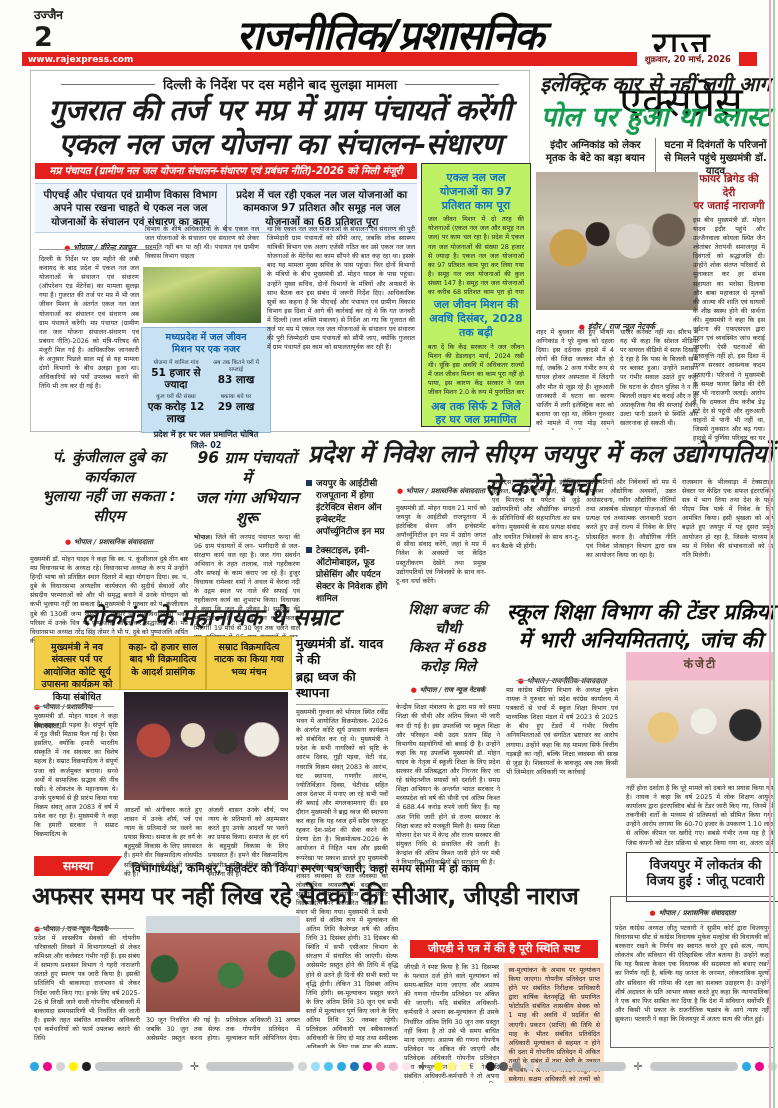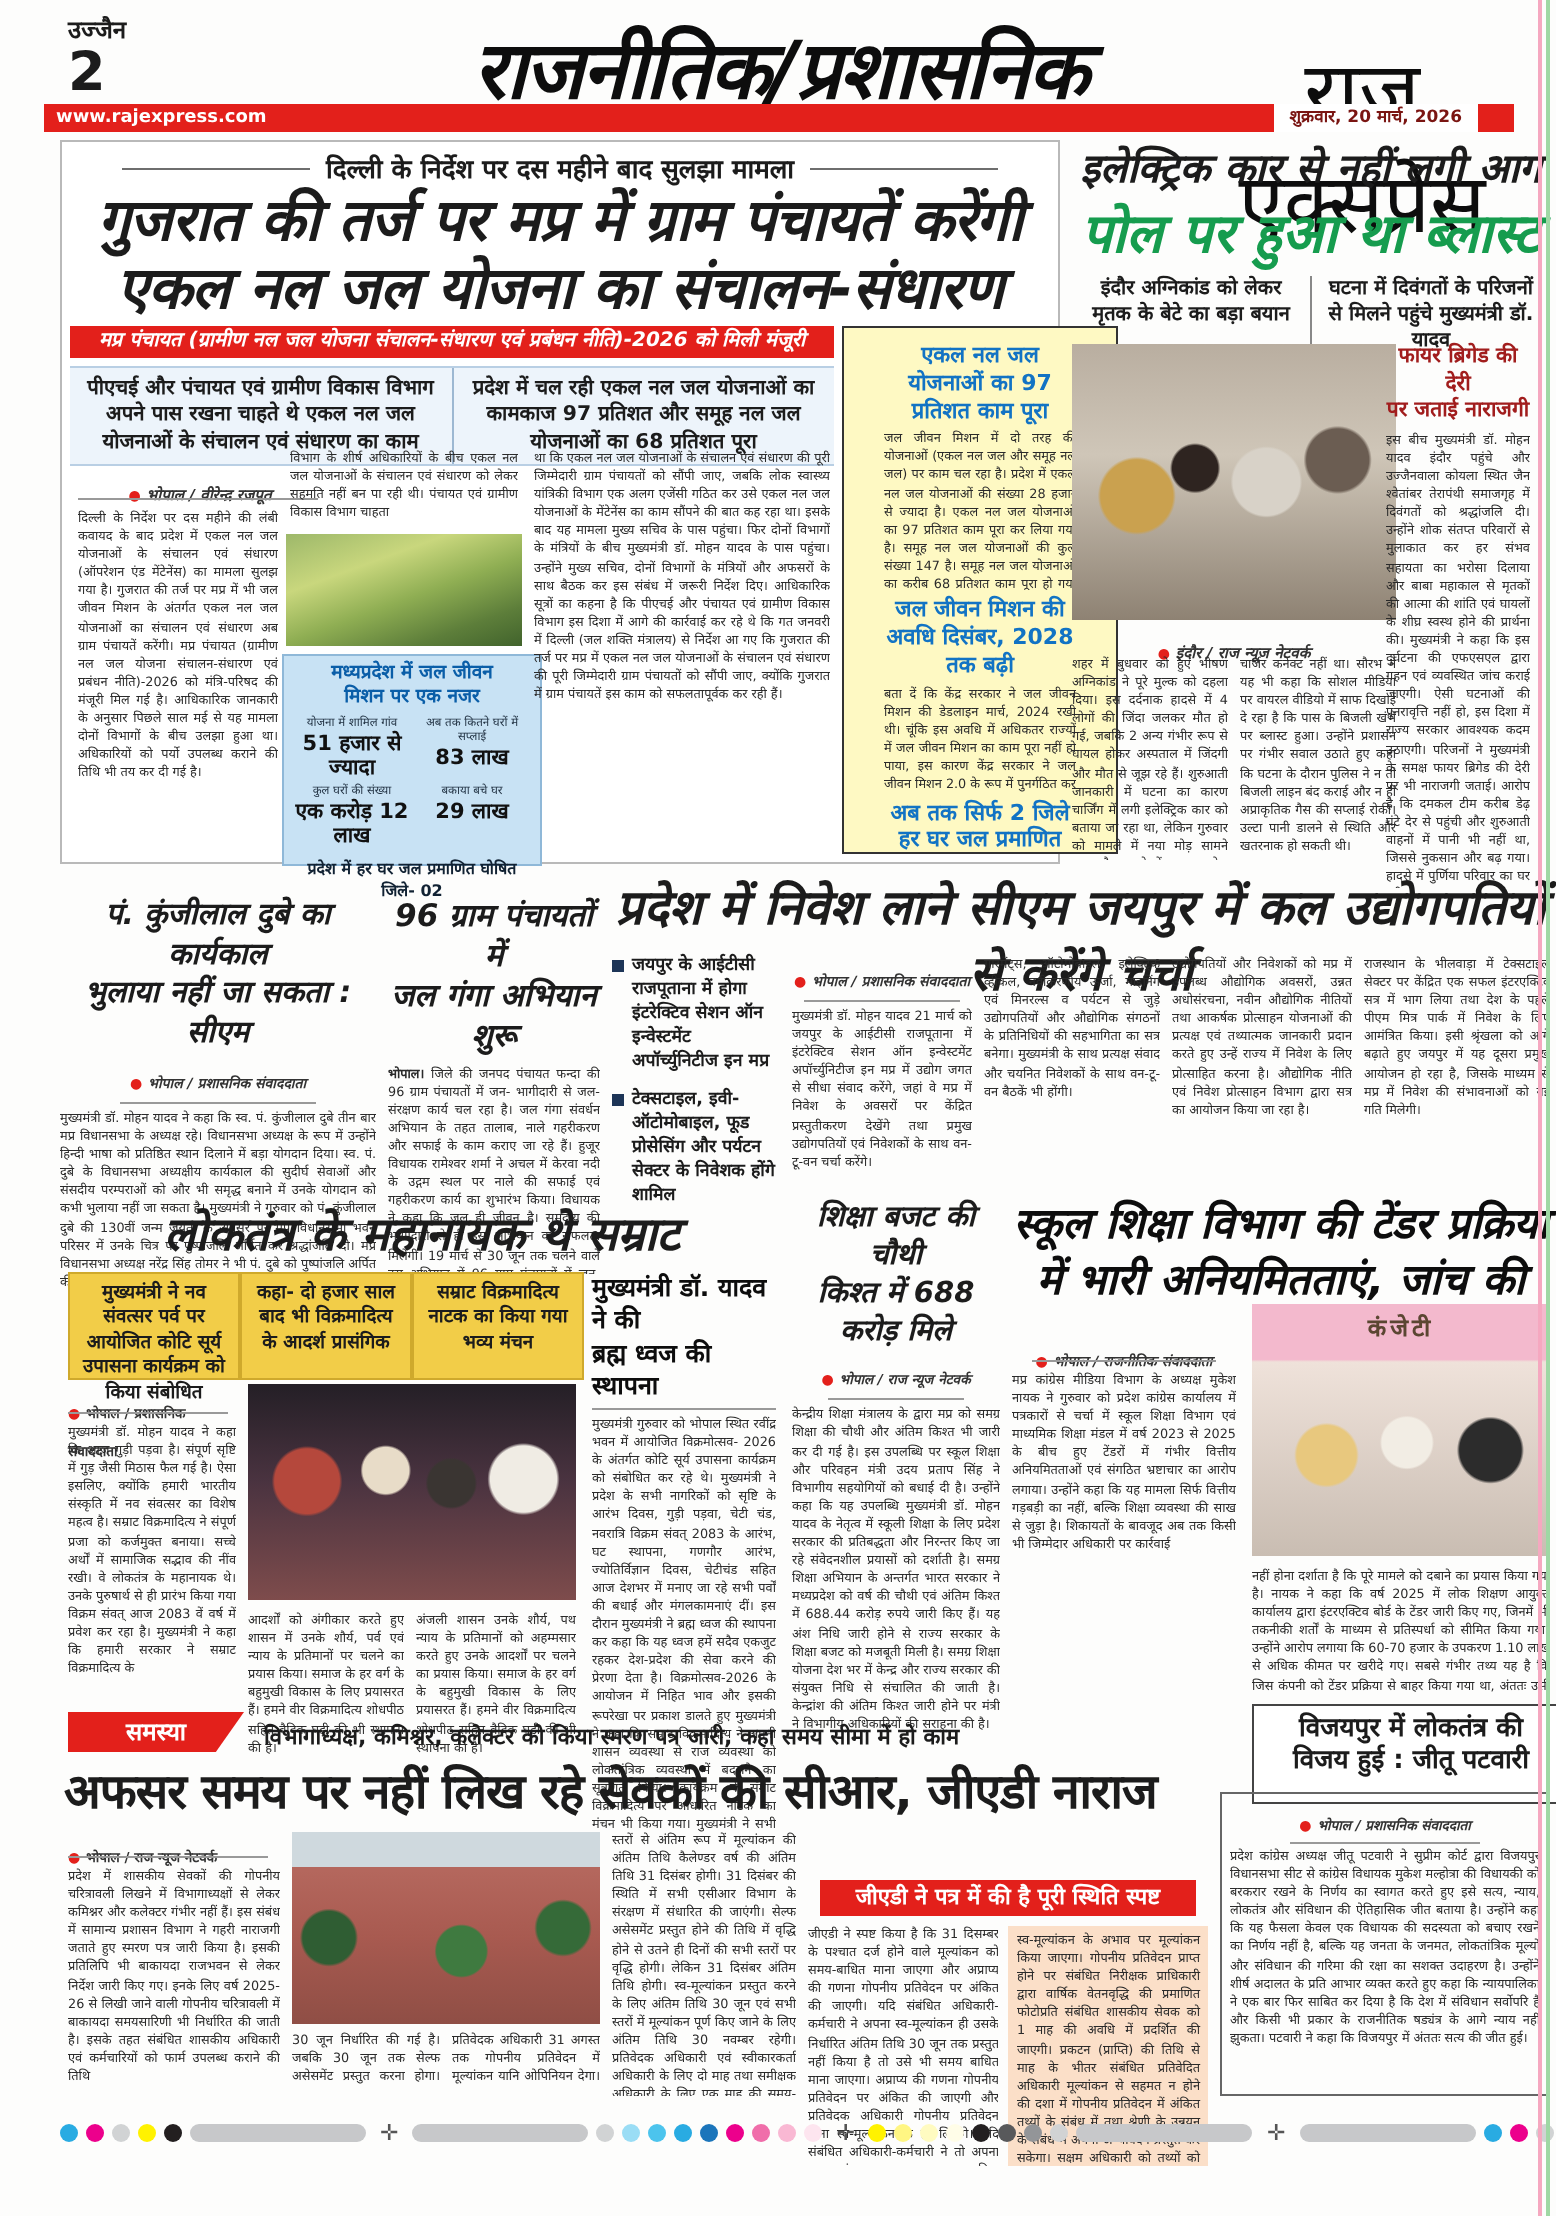--- a/index.html
+++ b/index.html
@@ -33,21 +33,21 @@
   .deck{flex:1;font-size:10.2px;font-weight:bold;line-height:1.3;text-align:center;padding:4px 6px;}
   .deck+.deck{border-left:1px solid #9db8d2;}
   .photo{background:linear-gradient(160deg,#9db86a 0%,#c9d77d 30%,#8fae53 55%,#5d7e3a 80%,#41632c 100%);}
   .statbox{background:#c8e2f4;border:1px solid #8fb8d8;padding:3px 4px;}
   .statbox .t{color:#0a5ea8;font-size:9.5px;font-weight:bold;line-height:1.25;text-align:center;}
   .stat-grid{display:flex;flex-wrap:wrap;margin-top:2px;}
   .stat{width:50%;text-align:center;margin-top:2px;}
   .stat .l{font-size:5.8px;color:#234;line-height:1.2;}
   .stat .v{font-size:10.5px;font-weight:bold;color:#111;line-height:1.2;}
   .stat-foot{font-size:8px;font-weight:bold;text-align:center;margin-top:3px;color:#123;}
-  .sidebox{border:1.5px solid #333;background:#fef9c3;padding:4px 20px;overflow:hidden;}
+  .sidebox{border:1.5px solid #333;background:#bef264;padding:4px 6px;overflow:hidden;}
   .bluehead{color:#1273c4;font-size:11px;font-weight:bold;text-align:center;line-height:1.25;margin:3px 0;}
   
   .h-fire1{font-size:20px;font-weight:800;}
   .h-fire2{font-size:27px;font-weight:800;color:#169c4e;}
   .fire-decks{display:flex;}
   .fire-deck{flex:1;font-size:10px;font-weight:bold;line-height:1.3;text-align:center;padding:0 5px;}
   .fire-deck+.fire-deck{border-left:1px solid #888;}
   .photo-fire{background:
      radial-gradient(circle at 20% 55%, #caa14f 0 12%, transparent 13%),
      radial-gradient(circle at 38% 45%, #2e2420 0 9%, transparent 10%),

